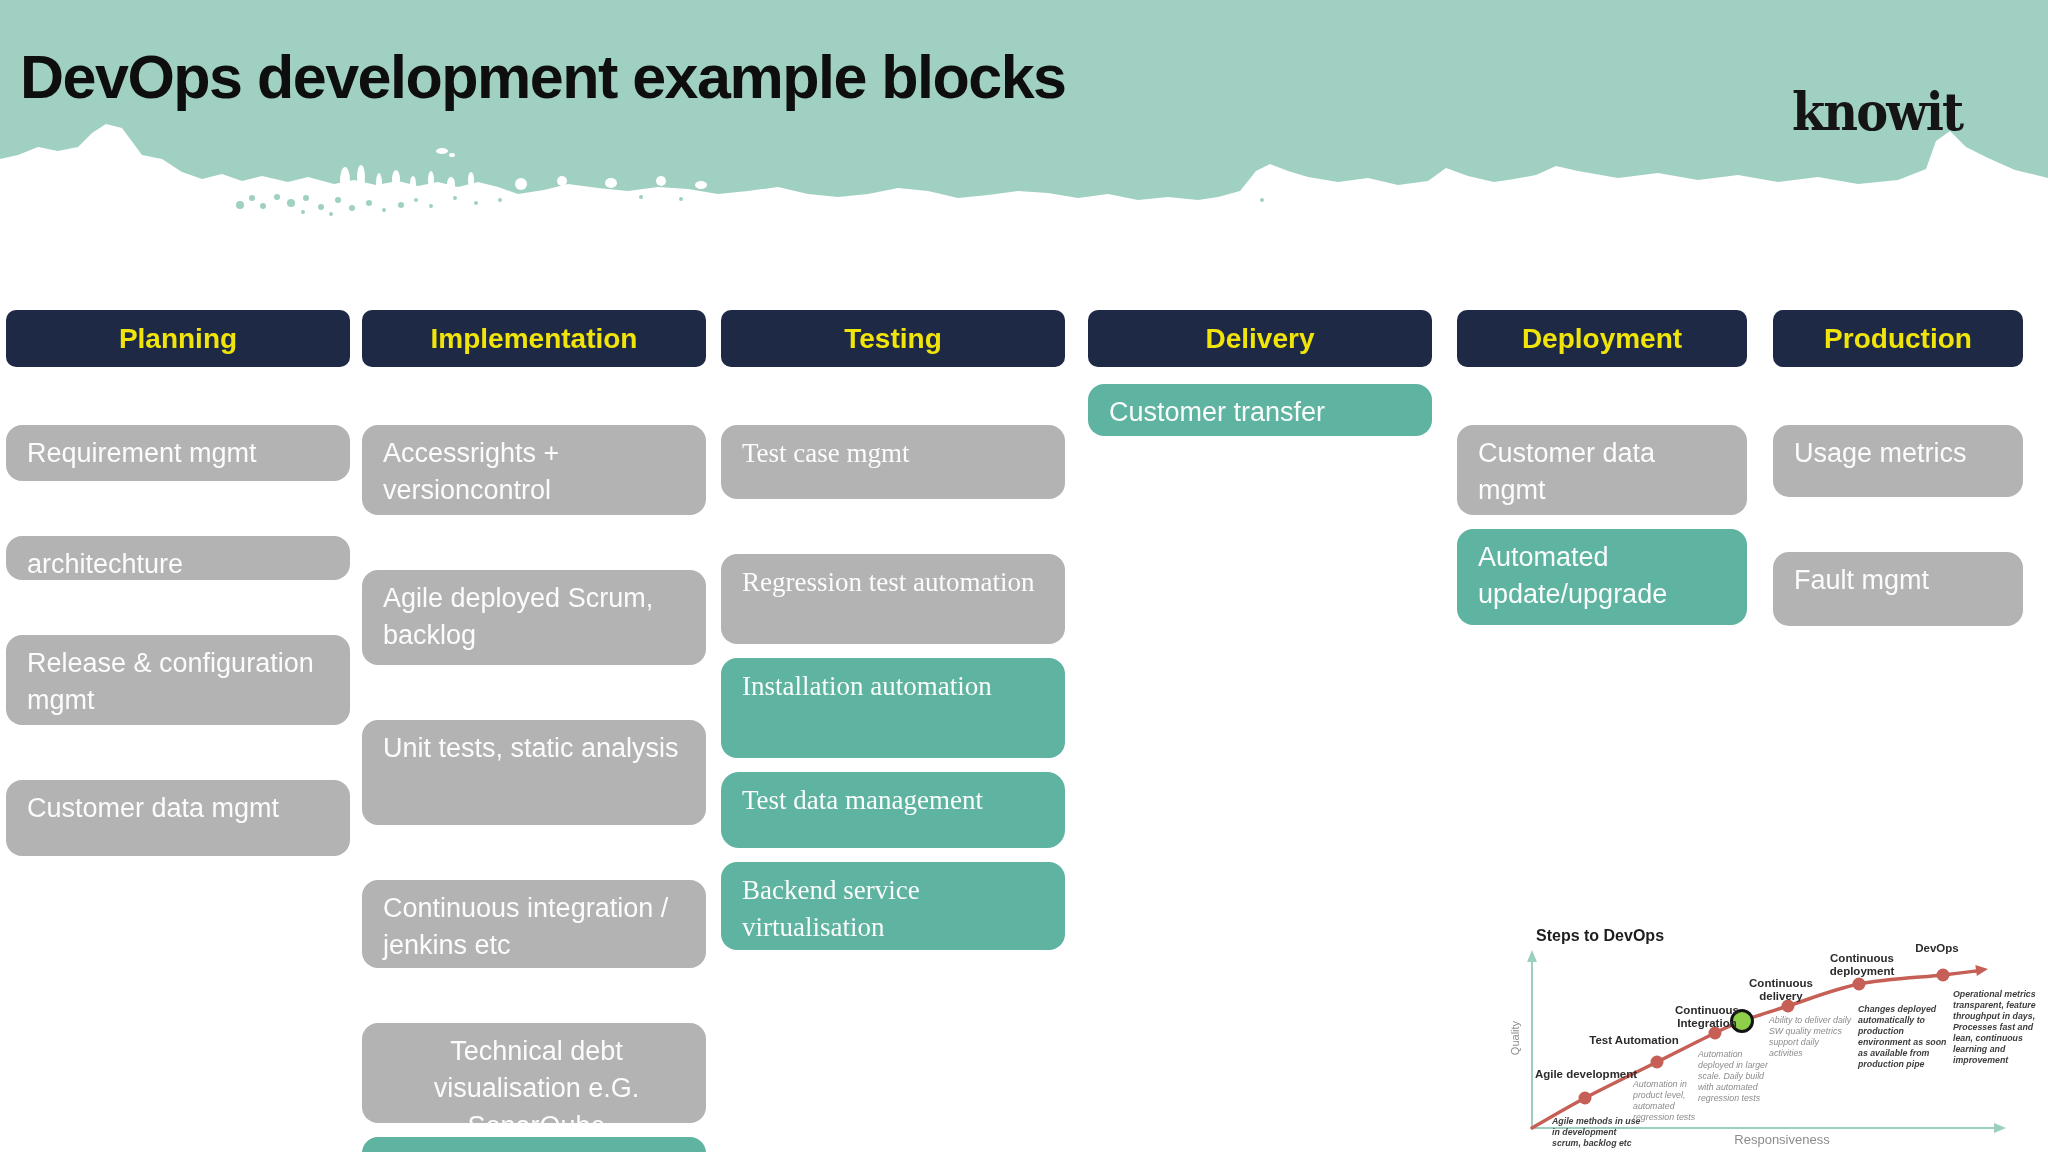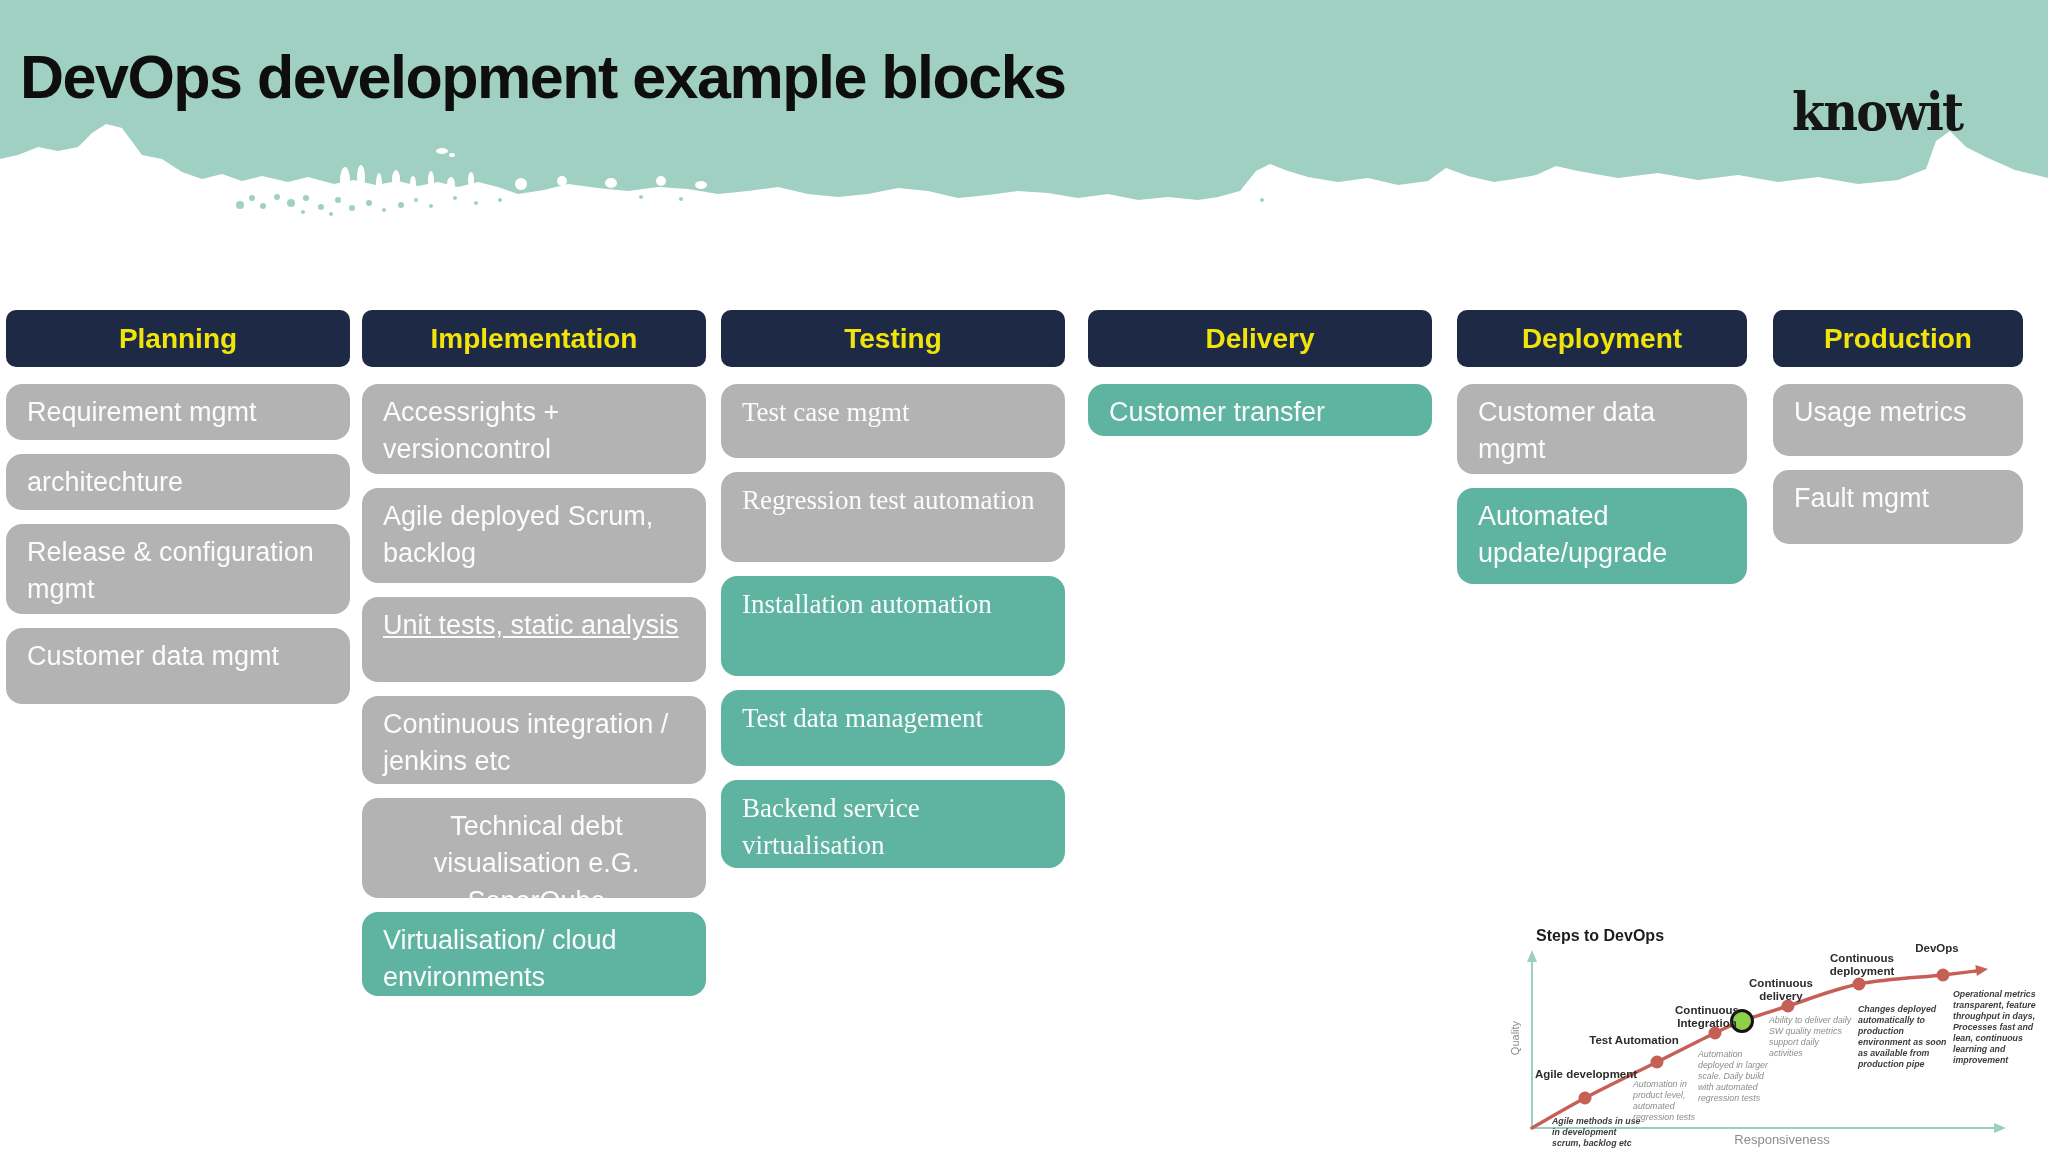--- a/index.html
+++ b/index.html
@@ -30,21 +30,21 @@
     font-size:28px;font-weight:bold;color:var(--yellow,#f0e40a);
   }
   .blocks{display:flex;flex-direction:column;margin-top:17px;gap:14px;}
   .block{
     border-radius:16px;box-sizing:border-box;overflow:hidden;
     padding:10px 16px 0 21px;color:rgba(255,255,255,0.96);
     font-size:27px;line-height:1.38;
   }
   .col3 .block{font-family:Liberation Serif, serif;}
   .col5 .block{padding-right:52px;}
-  .block.gray{background:var(--gray,#b3b3b3);}
+  .block.gray{background:var(--gray,#b3b3b3);margin-top:41px;}
   .block.teal{background:var(--teal,#5eb3a1);}
   #chart{position:absolute;left:1506px;top:910px;}
 </style>
 </head>
 <body>
 
 <div class="stage">
 
   <svg class="band-svg" width="2048" height="250" viewBox="0 0 2048 250" aria-hidden="true">
     <path fill="#9fd0c2" d="M0,0 H2048 V178
@@ -103,31 +103,31 @@
   </svg>
 
   <h1 class="page-title">DevOps development example blocks</h1>
   <div class="logo">knowit</div>
 
   <div id="columns">
       <div class="col col1">
         <div class="col-header">Planning</div>
         <div class="blocks">
           <div class="block gray" style="height: 56px;">Requirement mgmt</div>
-          <div class="block gray" style="height: 56px;">architechture</div>
+          <div class="block gray" style="height: 44px;">architechture</div>
           <div class="block gray" style="height: 90px;">Release &amp; configuration mgmt</div>
           <div class="block gray" style="height: 76px;">Customer data mgmt</div>
         </div>
       </div>
       <div class="col col2">
         <div class="col-header">Implementation</div>
         <div class="blocks">
           <div class="block gray" style="height: 90px;">Accessrights + versioncontrol</div>
           <div class="block gray" style="height: 95px;">Agile deployed Scrum, backlog</div>
-          <div class="block gray" style="height: 85px; text-decoration: underline;">Unit tests, static analysis</div>
+          <div class="block gray" style="height: 105px;">Unit tests, static analysis</div>
           <div class="block gray" style="height: 88px;">Continuous integration / jenkins etc</div>
           <div class="block gray" style="height: 100px; text-align: center;">Technical debt visualisation e.G. SonarQube</div>
           <div class="block teal" style="height: 84px;">Virtualisation/ cloud environments</div>
         </div>
       </div>
       <div class="col col3">
         <div class="col-header">Testing</div>
         <div class="blocks">
           <div class="block gray" style="height: 74px;">Test case mgmt</div>
           <div class="block gray" style="height: 90px;">Regression test automation</div>

